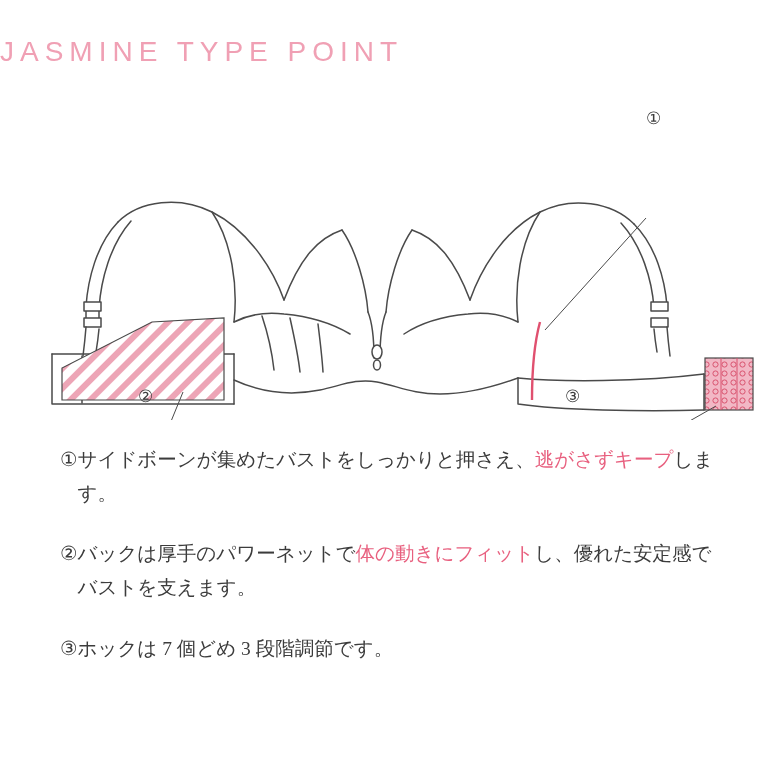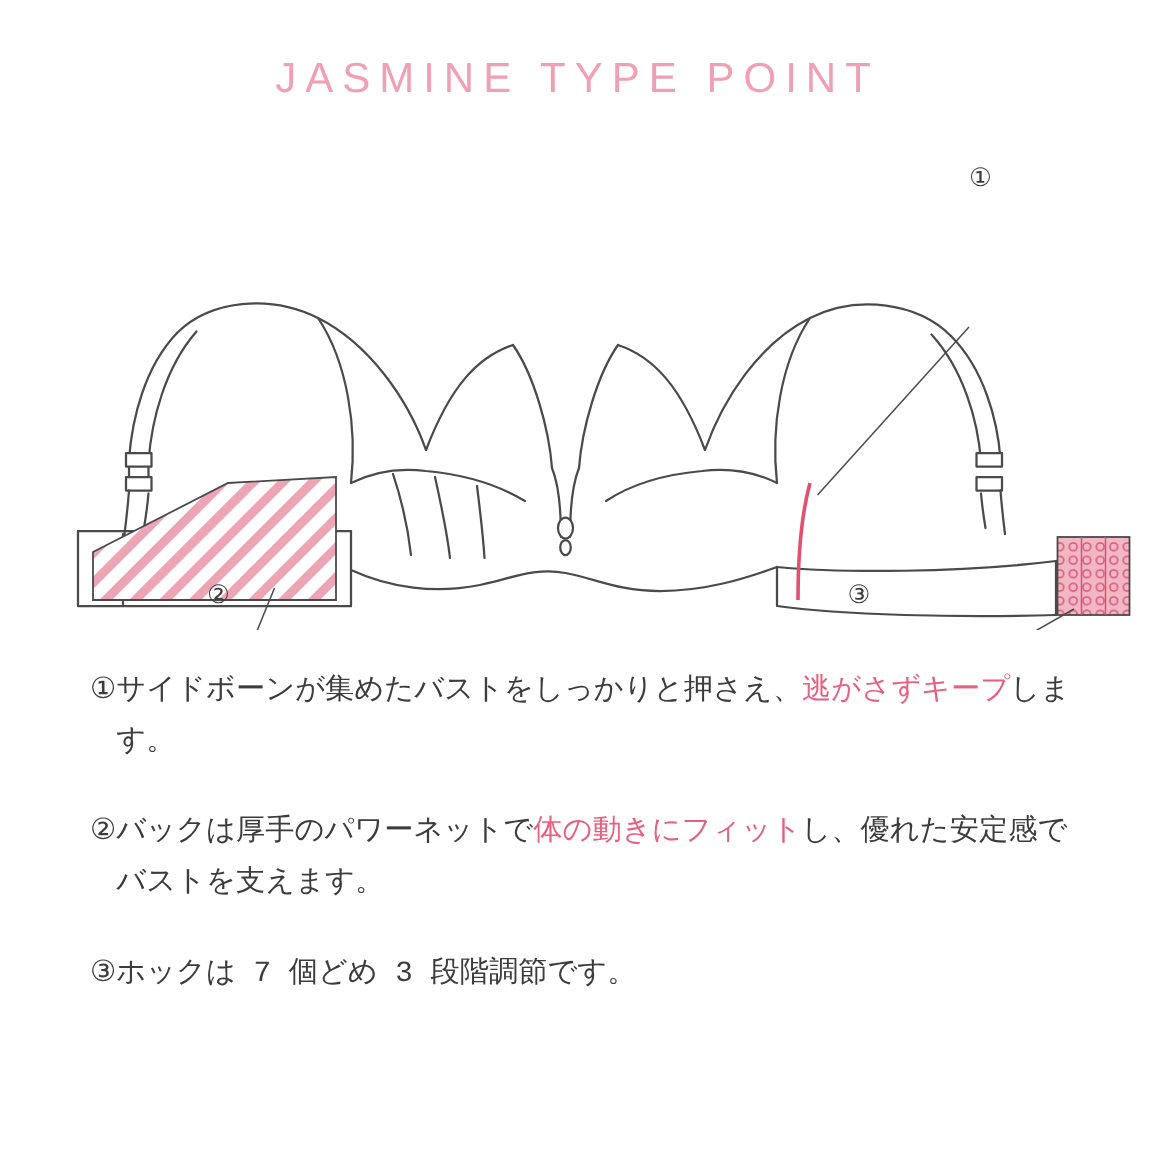--- a/index.html
+++ b/index.html
@@ -17,21 +17,20 @@
   .page {
     position: relative;
     width: 770px;
     height: 770px;
   }
   .title {
     position: absolute;
     top: 36px;
     left: 0;
     width: 770px;
-    text-align: center;
     font-size: 28px;
     letter-spacing: 6px;
     color: #f0a0b4;
     font-family: "Liberation Sans", sans-serif;
     font-weight: 400;
   }
   .diagram {
     position: absolute;
     top: 90px;
     left: 0;
@@ -62,21 +61,20 @@
     line-height: 1.75;
     font-family: "Liberation Serif", serif;
     color: #3c3c3c;
   }
   .note .marker {
     flex: 0 0 auto;
     font-family: "Liberation Serif", serif;
   }
   .note .body {
     flex: 1 1 auto;
-    font-family: Liberation Mono, monospace;
   }
   .hl {
     color: #e8607f;
   }
 </style>
 </head>
 <body>
 
 <div class="page">
 

